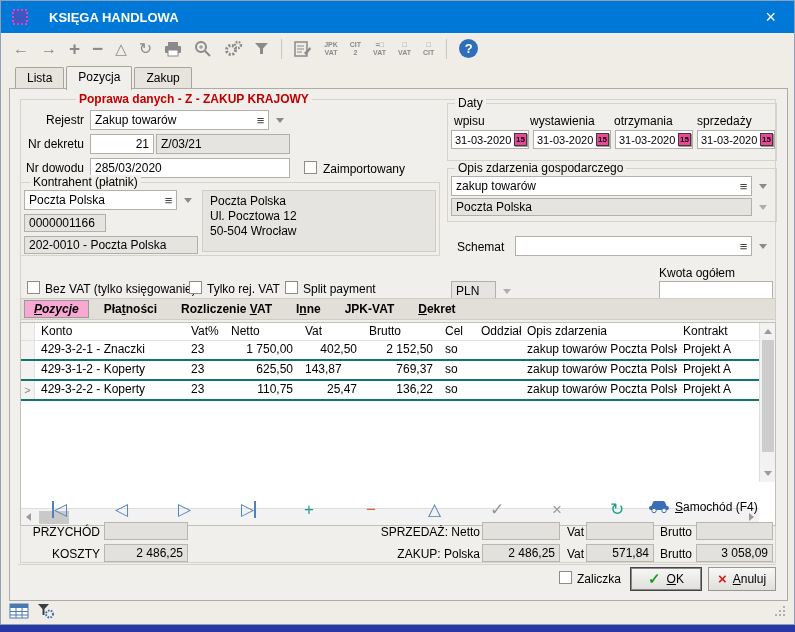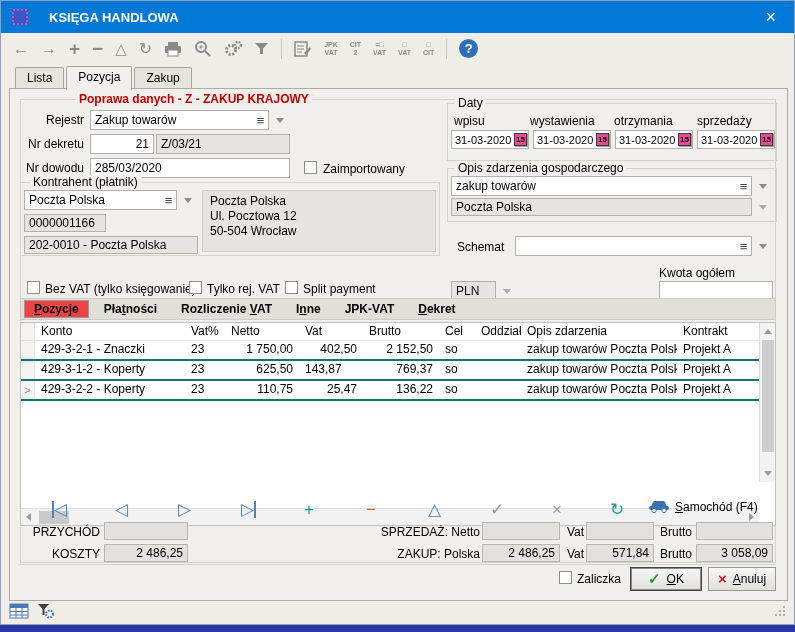--- a/index.html
+++ b/index.html
@@ -45,21 +45,21 @@
   .combo.dis .cfield{background:#e6e4e0;}
   .combo.dis .chev{border-top-color:#b0ada7;}
   .cb{position:absolute;width:13px;height:13px;background:#fff;border:1px solid #8f8c86;}
   .addr{position:absolute;background:#e6e4e0;border:1px solid #d0cdc6;padding:3px 7px;line-height:15px;}
   .addr span{display:block;}
   .datef{position:absolute;display:flex;align-items:center;height:19px;width:78px;background:#fff;border:1px solid #b3b0aa;font-size:11px;padding-left:3px;}
   .cal{margin-left:auto;margin-right:1px;width:13px;height:13px;border:1px solid #3c3c3c;box-shadow:1px 1px 0 #9a9a9a;background:#ec4899;font-size:8px;font-weight:bold;display:flex;align-items:center;justify-content:center;}
   
   #inner-tabs{position:absolute;left:10px;top:209px;width:756px;height:22px;background:#e2dfd8;border:1px solid #d0cdc6;display:flex;align-items:center;gap:6px;padding:0 3px;font-weight:bold;}
   .itab{padding:1px 9px;cursor:default;}
-  .itab.active{background:#ef4444;border:1px solid #999;}
+  .itab.active{background:#f9a8d4;border:1px solid #999;font-style:italic;}
   
   #grid{position:absolute;left:10px;top:233px;width:756px;height:204px;background:#fff;border:1px solid #c3c0ba;}
   #grid-header{display:flex;height:18px;background:#fff;border-bottom:1px solid #e0e0e0;}
   .gc{padding:1px 6px;white-space:nowrap;overflow:hidden;}
   .grow{display:flex;height:20px;border-bottom:2px solid #0f766e;}
   .gind{width:14px;background:#f4f3f1;border-right:1px solid #e4e2de;color:#888;font-size:11px;display:flex;align-items:center;justify-content:center;}
   .vscroll{position:absolute;right:0;top:0;width:16px;height:159px;background:#f2f2f2;border-left:1px solid #ddd;}
   .vthumb{position:absolute;left:2px;top:17px;width:12px;height:112px;background:#cdcdcd;}
   .hscroll{position:absolute;left:0;bottom:0;width:calc(100% - 16px);height:17px;background:#f2f2f2;border-top:1px solid #ddd;}
   .hthumb{position:absolute;left:18px;top:2px;width:30px;height:13px;background:#c9c9c9;}

